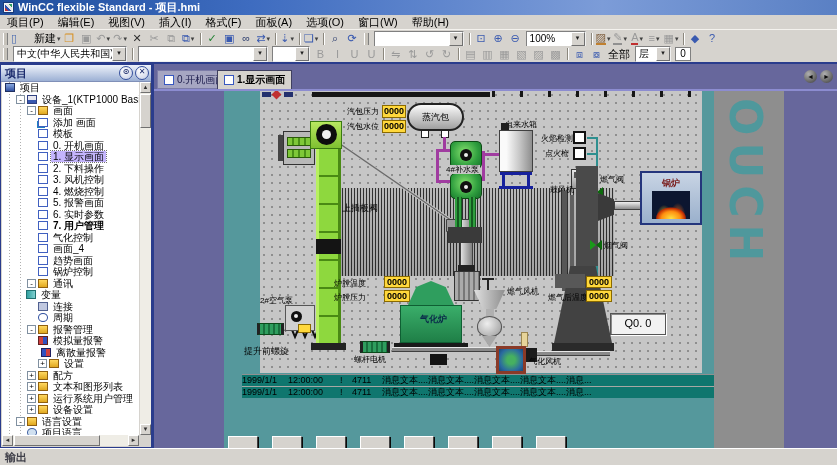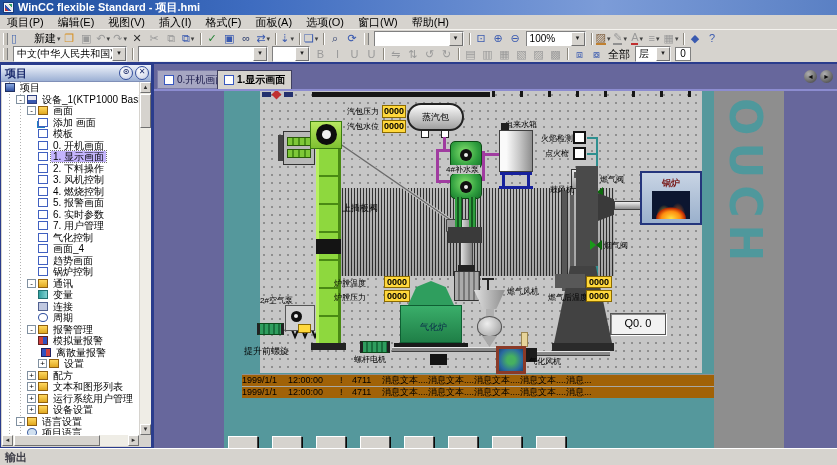--- a/index.html
+++ b/index.html
@@ -76,21 +76,21 @@
   .lbl9{font-size:9px;line-height:10px}
   .ybox{position:absolute;background:#ffd83c;border:1px solid #8a6a00;box-sizing:border-box;font-size:9px;font-weight:bold;line-height:10px;text-align:center;color:#000}
   .pump{position:absolute;background:radial-gradient(circle at 45% 40%,#74d464 12%,#2f9e3e 60%,#15702a);border:1px solid #0c4a14;border-radius:5px}
   .pcore{position:absolute;left:9px;top:7px;width:12px;height:12px;background:#101010;border-radius:50%}
   .pdot{position:absolute;left:13px;top:11px;width:4px;height:4px;background:#ececec;border-radius:50%}
   .ppipe{position:absolute;background:#a03ca0}
   .tpipe{position:absolute;background:#2e8f8f}
   .bowtie{position:absolute;background:linear-gradient(90deg,#1a9a1a 50%,#0c6a0c 50%);
     clip-path:polygon(0 0,50% 50%,100% 0,100% 100%,50% 50%,0 100%)}
   .qbox{position:absolute;background:#f2f2f2;border:1px solid #555;box-shadow:inset 1px 1px 0 #8a8a8a,1px 1px 0 #fff;font-size:11px;line-height:18px;text-align:center;color:#000}
-  .alarm{position:absolute;left:18px;top:283px;width:480px;height:23px;background:#a16207;border-top:1px solid #909090;overflow:hidden}
+  .alarm{position:absolute;left:18px;top:283px;width:480px;height:23px;background:#0f766e;border-top:1px solid #909090;overflow:hidden}
   .arow{display:flex;height:11px;font-size:9px;line-height:11px;border-bottom:1px solid #a8a8a4;color:#000;white-space:nowrap;overflow:hidden}
   .arow span{margin-right:4px;overflow:hidden}
   .ad{width:42px;flex:none}.at{width:48px;flex:none}.af{width:8px;flex:none}.ai{width:26px;flex:none}.ax{flex:1}
   .fbtn{position:absolute;top:345px;width:28px;height:12px;background:#d6d3ce;border:1px solid;border-color:#fff #404040 #404040 #fff;box-shadow:1px 1px 0 #0a0a0a}
   .ouch{position:absolute;left:490px;top:0;width:70px;height:360px;background:#8e8e8e;overflow:hidden}
   .ouch span{position:absolute;left:57px;top:-30px;transform-origin:0 0;transform:rotate(90deg);
     font-size:44px;font-weight:bold;letter-spacing:7px;color:#4f989c;white-space:nowrap;font-family:"DejaVu Sans",sans-serif}
   .flame{position:absolute;background:#0c1630;overflow:hidden}
   .flame::after{content:"";position:absolute;inset:0;background:
     radial-gradient(ellipse 55% 55% at 50% 98%, #ffe040 0%, #ff9010 45%, rgba(200,40,0,.9) 68%, transparent 74%),
@@ -363,21 +363,21 @@
           <span class="tlabel">4. 燃烧控制</span>
         </div>
         <div class="trow" style="padding-left: 36px;">
           <span class="ti ti-screen"></span>
           <span class="tlabel">5. 报警画面</span>
         </div>
         <div class="trow" style="padding-left: 36px;">
           <span class="ti ti-screen"></span>
           <span class="tlabel">6. 实时参数</span>
         </div>
-        <div class="trow" style="padding-left: 36px;">
+        <div class="trow" style="padding-left: 36px; font-weight: bold;">
           <span class="ti ti-screen"></span>
           <span class="tlabel">7. 用户管理</span>
         </div>
         <div class="trow" style="padding-left: 36px;">
           <span class="ti ti-screen"></span>
           <span class="tlabel">气化控制</span>
         </div>
         <div class="trow" style="padding-left: 36px;">
           <span class="ti ti-screen"></span>
           <span class="tlabel">画面_4</span>
@@ -388,21 +388,21 @@
         </div>
         <div class="trow" style="padding-left: 36px;">
           <span class="ti ti-screen"></span>
           <span class="tlabel">锅炉控制</span>
         </div>
         <div class="trow" style="padding-left: 25px;">
           <span class="exp">-</span>
           <span class="ti ti-folder"></span>
           <span class="tlabel">通讯</span>
         </div>
-        <div class="trow" style="padding-left: 36px;">
+        <div class="trow" style="padding-left: 24px;">
           <span class="ti ti-tag"></span>
           <span class="tlabel">变量</span>
         </div>
         <div class="trow" style="padding-left: 36px;">
           <span class="ti ti-conn"></span>
           <span class="tlabel">连接</span>
         </div>
         <div class="trow" style="padding-left: 36px;">
           <span class="ti ti-cycle"></span>
           <span class="tlabel">周期</span>
@@ -588,21 +588,21 @@
         </div>
         <div class="flame" style="left:428px;top:100px;width:38px;height:28px"></div>
 
         <div class="lbl" style="left:110px;top:188px">炉膛温度</div>
         <div class="ybox" style="left:160px;top:185px;width:26px;height:12px">0000</div>
         <div class="lbl" style="left:110px;top:202px">炉膛压力</div>
         <div class="ybox" style="left:160px;top:199px;width:26px;height:12px">0000</div>
 
         <div class="abs" style="left:184px;top:190px;width:46px;height:24px;background:#2f9e5e;clip-path:polygon(0 100%,18% 25%,50% 0,82% 25%,100% 100%)"></div>
         <div class="abs" style="left:176px;top:214px;width:62px;height:38px;background:linear-gradient(180deg,#3aae6a,#1f7f47);border:1px solid #0f5f33">
-          <div class="lbl lbl9" style="left:0;top:16px;width:65px;text-align:center;font-weight:normal;color:#0a2a4a">气化炉</div>
+          <div class="lbl lbl9" style="left:0;top:8px;width:65px;text-align:center;font-weight:bold;color:#0a2a4a">气化炉</div>
         </div>
         <div class="abs" style="left:170px;top:252px;width:74px;height:6px;background:#1a1a1a"></div>
 
         <div class="lbl" style="left:36px;top:205px">2#空气泵</div>
         <div class="abs" style="left:61px;top:214px;width:30px;height:26px;background:#d0d0d0;border:1px solid #555">
           <div class="abs" style="left:5px;top:5px;width:11px;height:11px;background:#111;border-radius:50%"></div>
           <div class="abs" style="left:8px;top:8px;width:4px;height:4px;background:#eee;border-radius:50%"></div>
           <div class="ybox" style="left:12px;top:18px;width:13px;height:9px"></div>
         </div>
         <div class="abs" style="left:33px;top:232px;width:27px;height:12px;background:repeating-linear-gradient(90deg,#2f9e5e 0 3px,#1a6f3e 3px 5px);border:1px solid #0a4a1a;border-left:3px solid #222;border-right:3px solid #222"></div>

